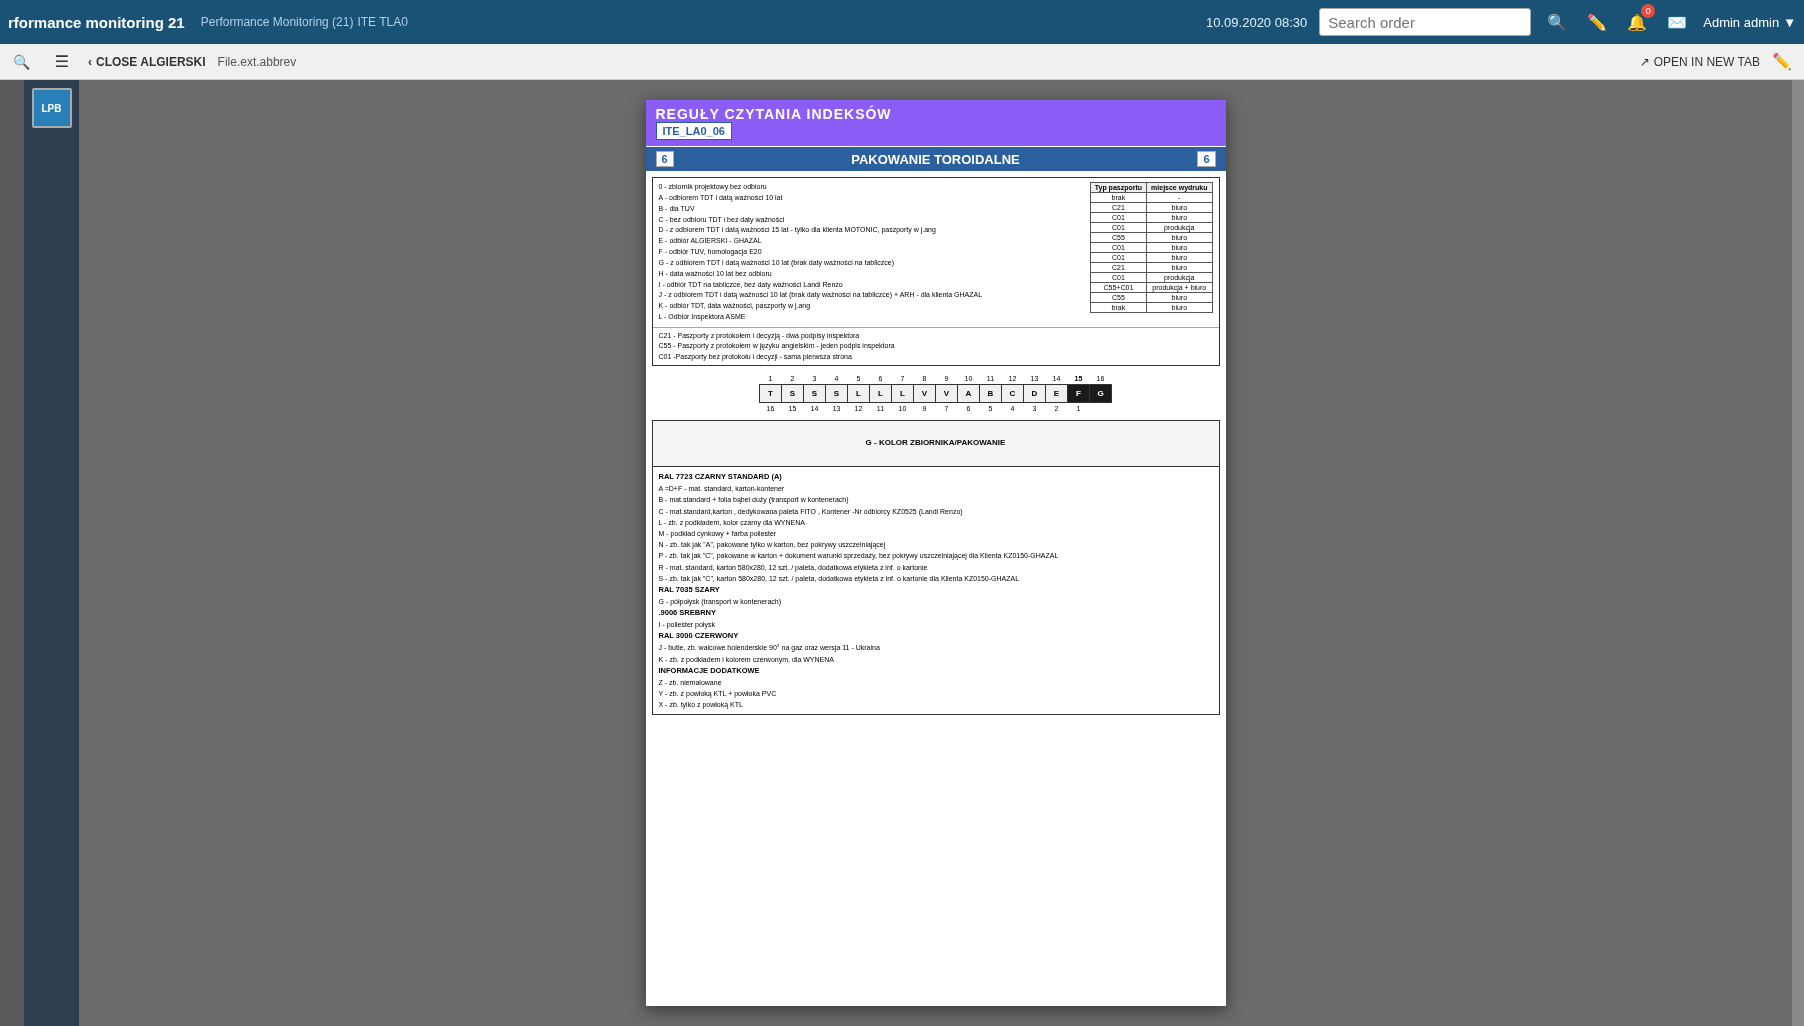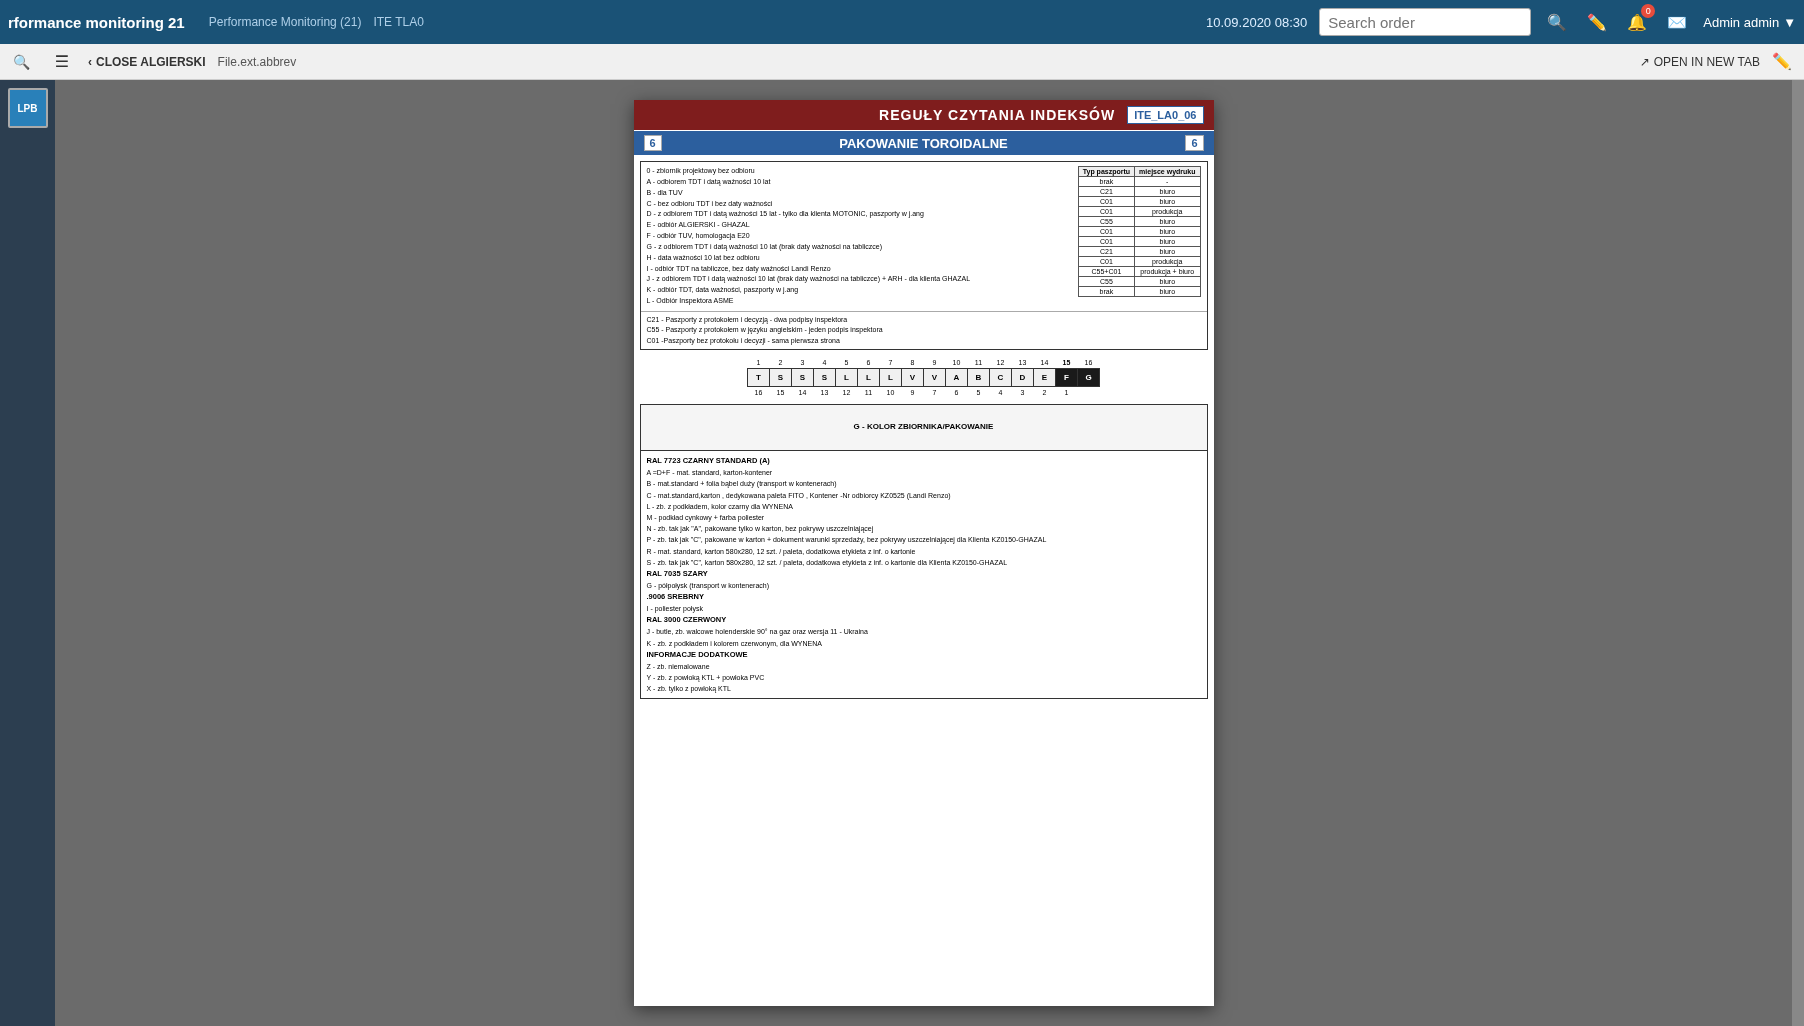--- a/index.html
+++ b/index.html
@@ -6,21 +6,20 @@
     body { width: 1804px; height: 1026px; overflow: hidden; font-family: Arial, sans-serif; background: #5a5a5a; }
 
     
     .top-bar {
       height: 44px;
       background: #1a5276;
       display: flex;
       align-items: center;
       padding: 8px 8px;
       color: white;
-      gap: 8px;
     }
     .top-bar-title {
       font-size: 15px;
       font-weight: bold;
       color: white;
       margin-right: 16px;
     }
     .top-bar-breadcrumb {
       font-size: 12px;
       color: #aecfe8;
@@ -125,20 +124,21 @@
       border: none;
       display: flex;
       align-items: center;
       gap: 4px;
     }
 
     
     .main-area {
       display: flex;
       height: calc(1026px - 80px);
+      margin-left: 24px;
     }
 
     
     .left-sidebar {
       width: 55px;
       background: #2c3e50;
       display: flex;
       flex-direction: column;
       align-items: center;
       padding-top: 8px;
@@ -176,25 +176,26 @@
       min-height: 860px;
       box-shadow: 0 4px 16px rgba(0,0,0,0.5);
       font-family: Arial, sans-serif;
       font-size: 8px;
       color: #000;
       padding: 0;
     }
 
     
     .doc-header {
-      background: #7f1d1d;
+      background: #8b5cf6;
       padding: 6px 10px;
       display: flex;
-      align-items: center;
+      align-items: flex-start;
       justify-content: space-between;
+      flex-direction: column;
     }
     .doc-header-title {
       color: white;
       font-size: 14px;
       font-weight: bold;
       letter-spacing: 1px;
     }
     .doc-header-code {
       background: white;
       color: #2c5f9e;

